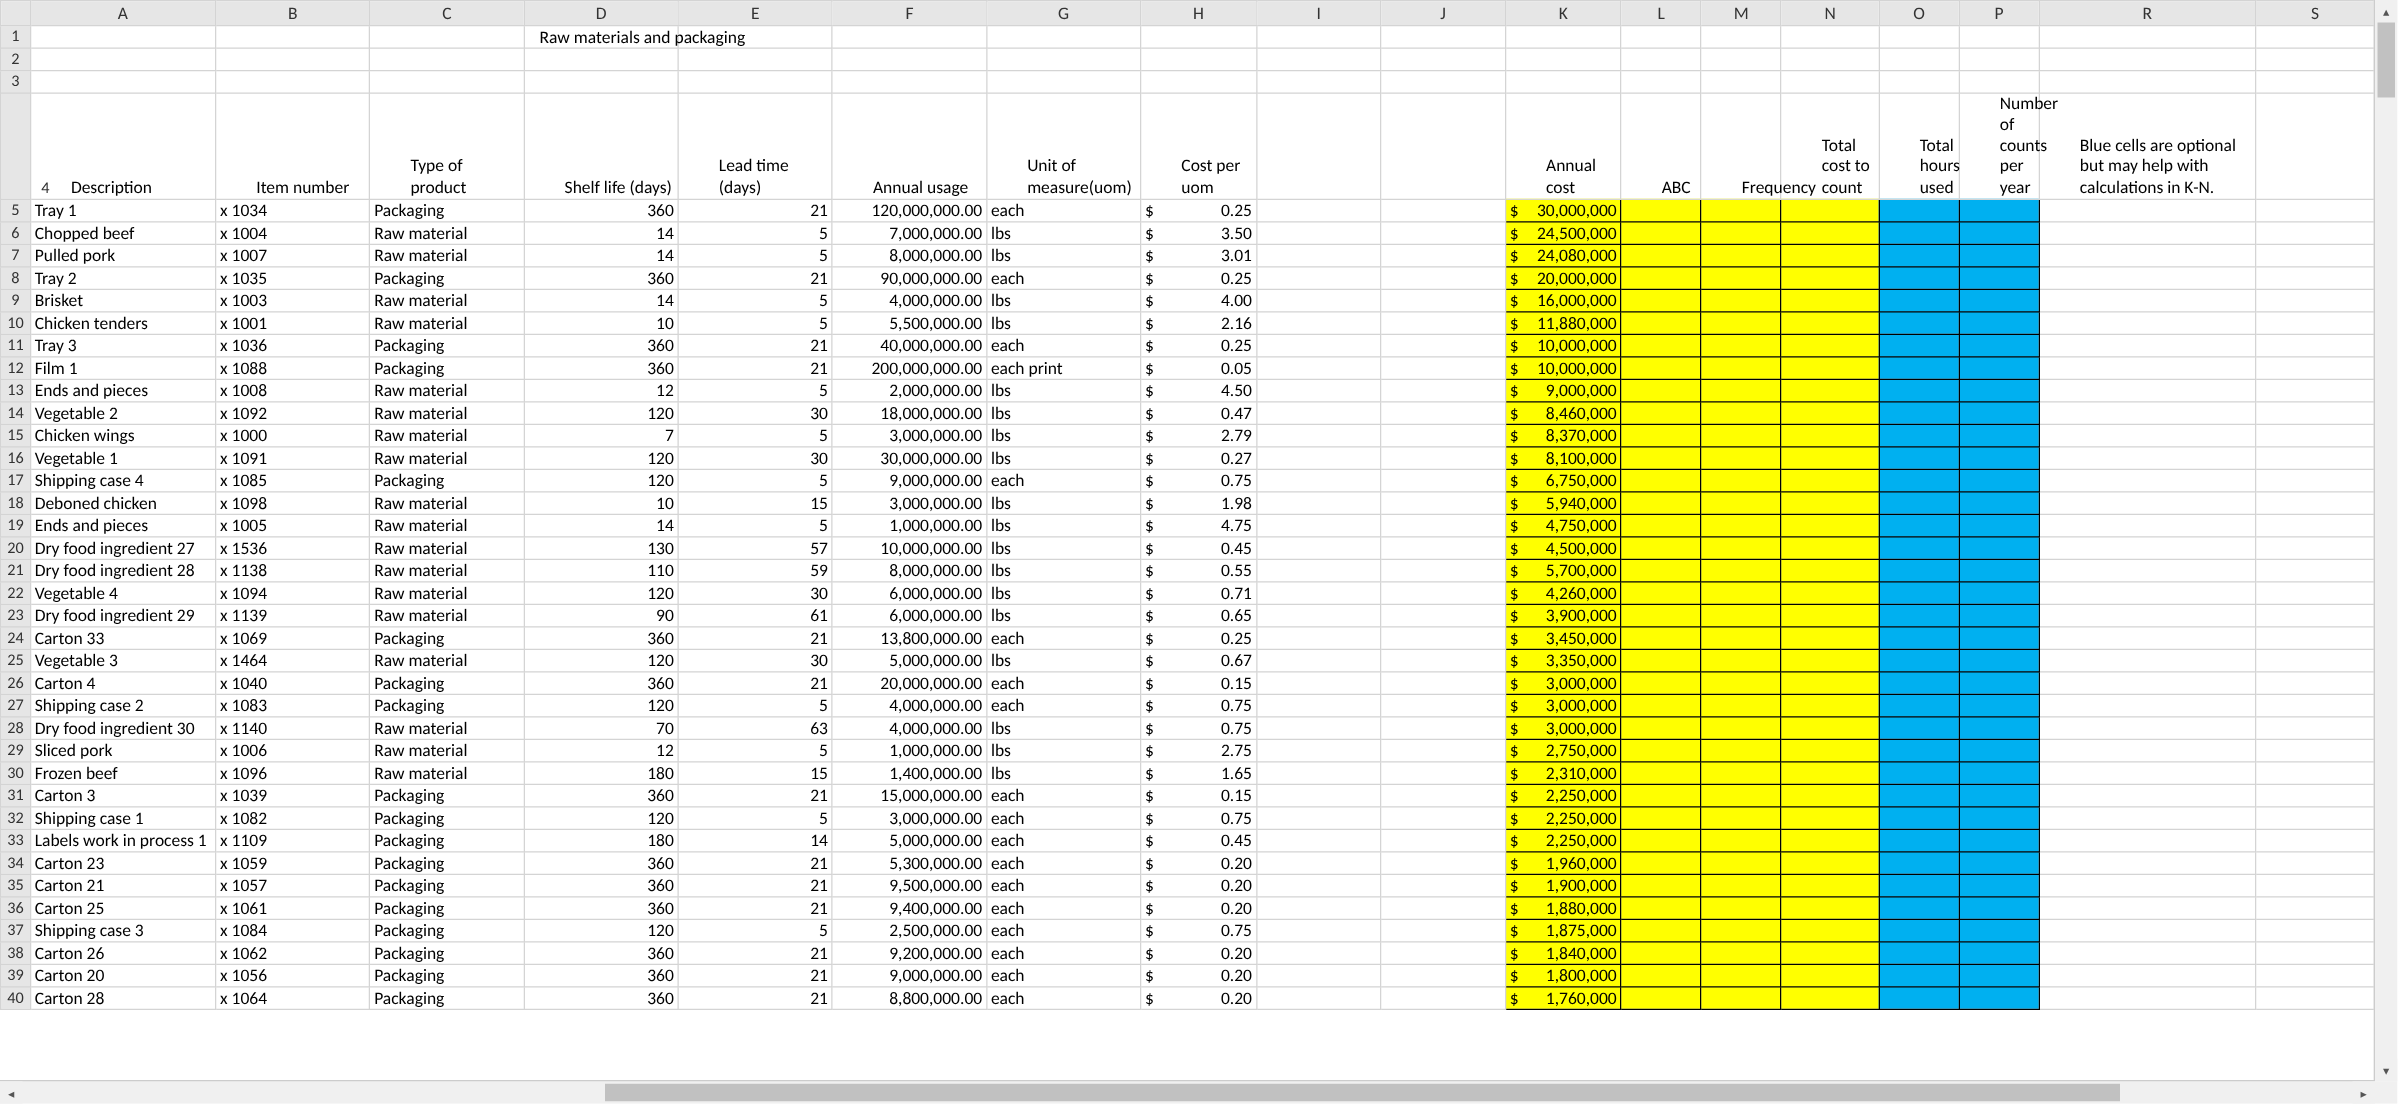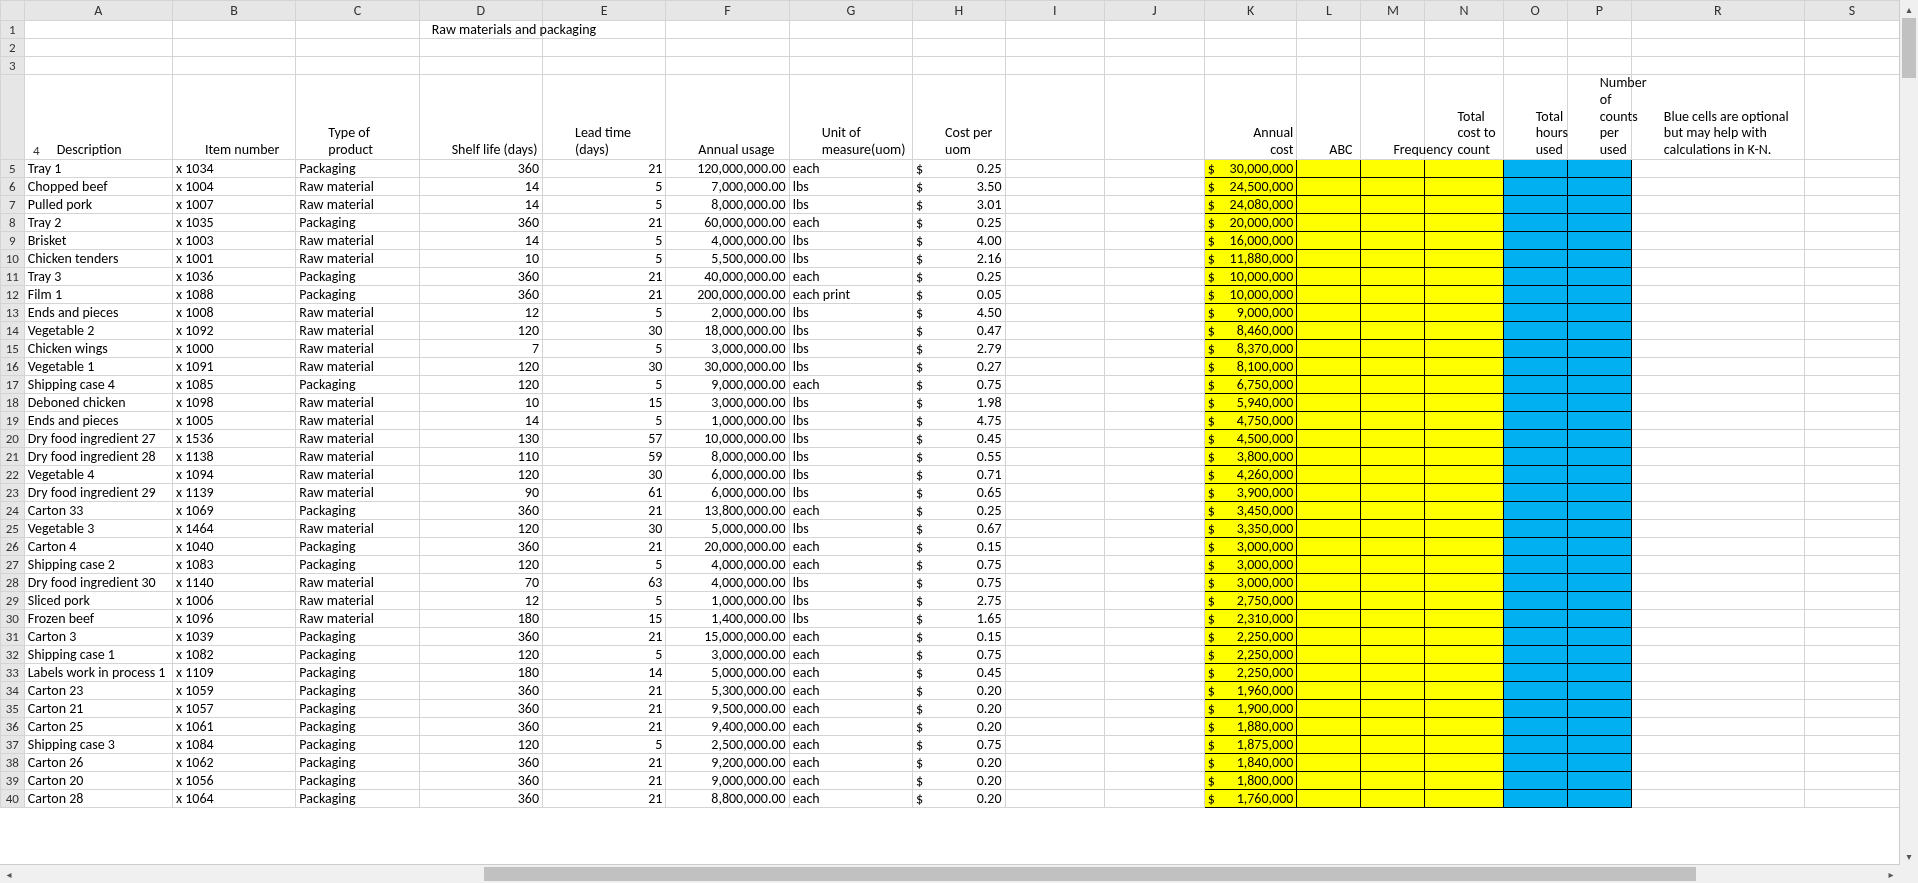--- a/index.html
+++ b/index.html
@@ -276,26 +276,26 @@
             <td class="txt">Description</td>
             <td class="txt">Item number</td>
             <td class="txt">Type of product</td>
             <td class="txt">Shelf life (days)</td>
             <td class="txt">Lead time (days)</td>
             <td class="txt">Annual usage</td>
             <td class="txt">Unit of measure(uom)</td>
             <td class="txt">Cost per uom</td>
             <td class="txt"></td>
             <td class="txt"></td>
-            <td class="txt" style="text-align: right;">Annual cost</td>
+            <td class="txt" style="text-align: left;">Annual cost</td>
             <td class="txt">ABC</td>
             <td class="txt">Frequency</td>
             <td class="txt">Total cost to count</td>
             <td class="txt">Total hours used</td>
-            <td class="txt">Number of counts per used</td>
+            <td class="txt">Number of counts per year</td>
             <td class="txt">Blue cells are optional but may help with calculations in K-N.</td>
             <td class="txt"></td>
           </tr>
           <tr>
             <td class="rowhdr">5</td>
             <td class="txt">Tray 1</td>
             <td class="txt">x 1034</td>
             <td class="txt">Packaging</td>
             <td class="num">360</td>
             <td class="num">21</td>
@@ -385,21 +385,21 @@
             <td class="txt"></td>
             <td class="txt"></td>
           </tr>
           <tr>
             <td class="rowhdr">8</td>
             <td class="txt">Tray 2</td>
             <td class="txt">x 1035</td>
             <td class="txt">Packaging</td>
             <td class="num">360</td>
             <td class="num">21</td>
-            <td class="num">60,000,000.00</td>
+            <td class="num">90,000,000.00</td>
             <td class="txt">each</td>
             <td class="">
               <div class="cur-wrap">
                 <span>$</span>
                 <span>0.25</span>
               </div>
             </td>
             <td class="txt"></td>
             <td class="txt"></td>
             <td class="yellow">
@@ -801,21 +801,21 @@
               <div class="cur-wrap">
                 <span>$</span>
                 <span>0.55</span>
               </div>
             </td>
             <td class="txt"></td>
             <td class="txt"></td>
             <td class="yellow">
               <div class="cur-wrap">
                 <span>$</span>
-                <span>3,800,000</span>
+                <span>5,700,000</span>
               </div>
             </td>
             <td class="yellow"></td>
             <td class="yellow"></td>
             <td class="yellow"></td>
             <td class="blue"></td>
             <td class="blue"></td>
             <td class="txt"></td>
             <td class="txt"></td>
           </tr>

